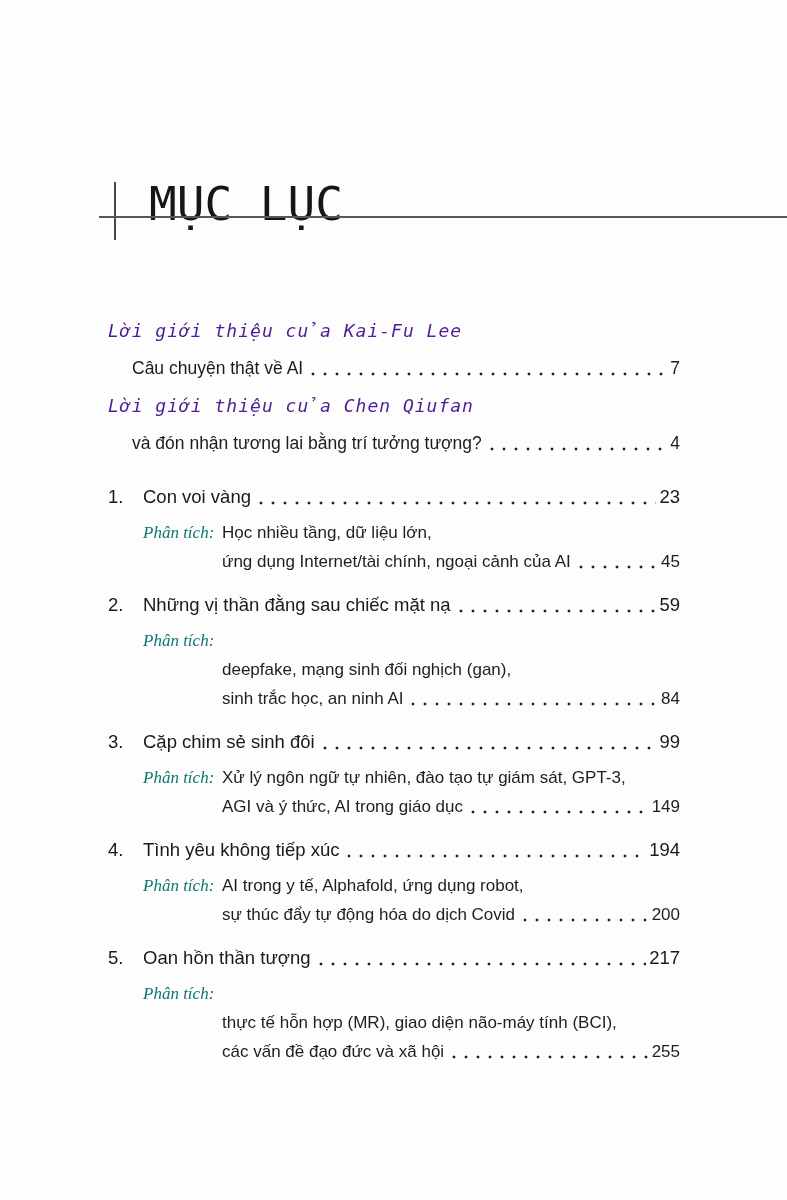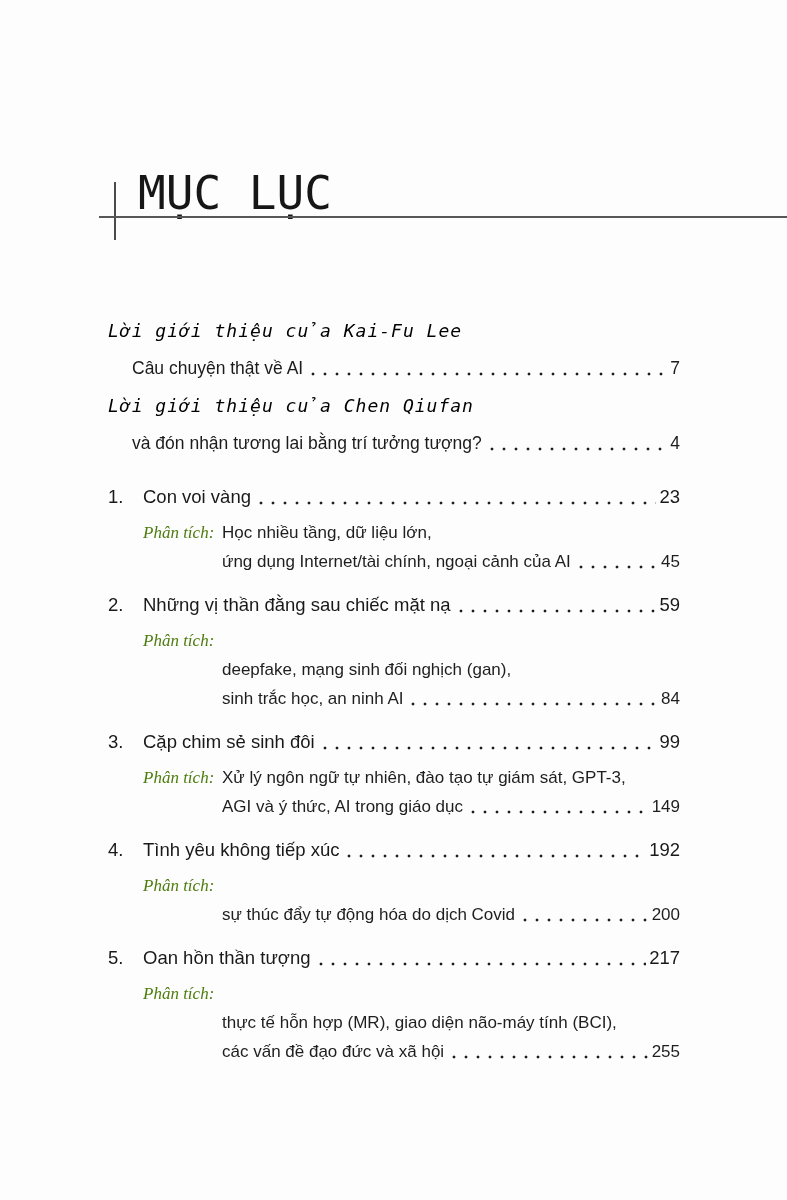--- a/index.html
+++ b/index.html
@@ -1,45 +1,45 @@
 <!DOCTYPE html>
 <html lang="vi"><head>
 <meta charset="utf-8">
 <style>
   html,body{margin:0;padding:0;}
   body{width:787px;height:1200px;background:#ffffff;font-family:"Liberation Sans",sans-serif;color:#1b1b1b;overflow:hidden;}
   .page{position:relative;width:787px;height:1200px;background:#fdfdfd;}
 
   
-  .title{position:absolute;left:137px;top:167px;margin:1px;font-family:"DejaVu Sans Mono",monospace;font-weight:400;font-size:46px;line-height:1.1;letter-spacing:0;color:#161616;}
+  .title{position:absolute;left:137px;top:167px;margin:12px;font-family:"DejaVu Sans Mono",monospace;font-weight:400;font-size:46px;line-height:1.1;letter-spacing:0;color:#161616;}
   .rule-h{position:absolute;left:99px;right:0;top:216px;height:2px;background:#575757;}
   .rule-v{position:absolute;left:114px;top:182px;width:2px;height:58px;background:#4a4a4a;}
 
   
   .toc{position:absolute;left:0;top:0;width:100%;box-sizing:border-box;padding:316px 107px 0 108px;}
   .row{display:flex;justify-content:flex-end;}
   .txt{white-space:nowrap;}
   .pg{white-space:nowrap;}
   .leader{flex:1 1 auto;min-width:10px;margin:0 3px 0 6px;
     background-image:radial-gradient(circle at 2px 2px,#1d1d1d 1.25px,transparent 1.7px);
     background-size:12px 4px;background-repeat:repeat-x;background-position:left 2px bottom 7px;}
 
   
-  .intro-head{font-family:"DejaVu Sans Mono",monospace;font-style:italic;font-size:18px;letter-spacing:1px;line-height:29px;color:#000000;}
+  .intro-head{font-family:"DejaVu Sans Mono",monospace;font-style:italic;font-size:18px;letter-spacing:1px;line-height:29px;color:#4c1d95;}
   .intro-body{margin-top:9px;padding-left:24px;font-size:17.5px;line-height:29px;}
   .intro-entry + .intro-entry{margin-top:8px;}
 
   
   .chapter{margin-top:14px;}
   .chapter.first{margin-top:24px;}
   .ch-row{display:flex;font-size:18.5px;line-height:30px;color:#191919;}
   .ch-num{width:35px;flex-shrink:0;}
   .ana{margin-top:6px;padding-left:35px;}
   .ana-row{display:flex;font-size:17px;line-height:29px;color:#1e1e1e;}
-  .ana-label{width:79px;flex-shrink:0;font-family:"Liberation Serif",serif;font-style:italic;font-size:17px;color:#4d7c0f;}
+  .ana-label{width:79px;flex-shrink:0;font-family:"Liberation Serif",serif;font-style:italic;font-size:17px;color:#0f766e;}
   .ana-row.cont{padding-left:79px;}
 </style>
 </head>
 <body>
 
 <div class="page">
 
   <div class="rule-v"></div>
   <h1 class="title">MỤC LỤC</h1>
   <div class="rule-h"></div>
@@ -128,25 +128,26 @@
           <span class="pg">149</span>
         </div>
       </div>
     </section>
 
     <section class="chapter">
       <div class="ch-row">
         <span class="ch-num">4.</span>
         <span class="txt">Tình yêu không tiếp xúc</span>
         <span class="leader"></span>
-        <span class="pg">192</span>
+        <span class="pg">194</span>
       </div>
       <div class="ana">
         <div class="ana-row">
           <span class="ana-label">Phân tích:</span>
+          <span class="txt">AI trong y tế, Alphafold, ứng dụng robot,</span>
         </div>
         <div class="ana-row cont">
           <span class="txt">sự thúc đẩy tự động hóa do dịch Covid</span>
           <span class="leader"></span>
           <span class="pg">200</span>
         </div>
       </div>
     </section>
 
     <section class="chapter">

